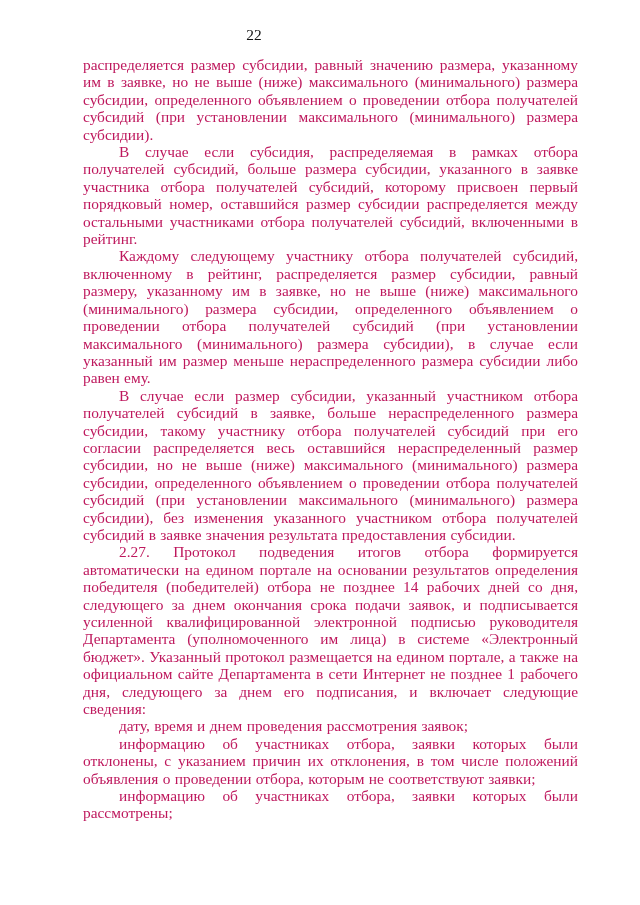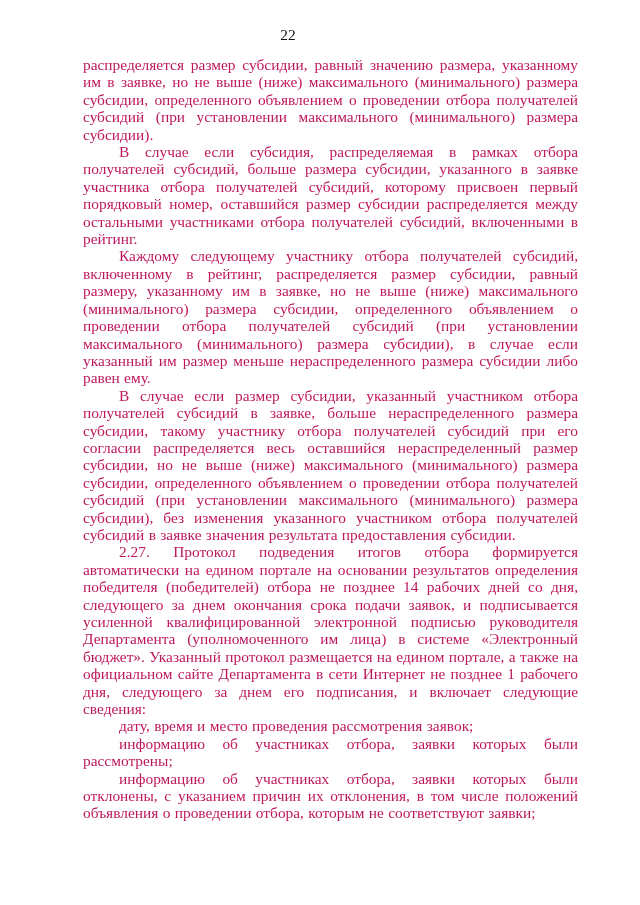--- a/index.html
+++ b/index.html
@@ -18,21 +18,20 @@
   }
   .page-number {
     position: absolute;
     top: 27px;
     left: 0;
     width: 508px;
     text-align: center;
     font-size: 15.4px;
     line-height: 16px;
     color: #111111;
-    margin-left: 34px;
   }
   .body-text {
     position: absolute;
     left: 83px;
     top: 56px;
     width: 495px;
     font-size: 15.4px;
     line-height: 17.4px;
     text-align: justify;
     color: #be185d;
@@ -52,17 +51,17 @@
 
 <div class="page">
   <div class="page-number">22</div>
 
   <div class="body-text">
     <p class="continuation">распределяется размер субсидии, равный значению размера, указанному им в заявке, но не выше (ниже) максимального (минимального) размера субсидии, определенного объявлением о проведении отбора получателей субсидий (при установлении максимального (минимального) размера субсидии).</p>
     <p>В случае если субсидия, распределяемая в рамках отбора получателей субсидий, больше размера субсидии, указанного в заявке участника отбора получателей субсидий, которому присвоен первый порядковый номер, оставшийся размер субсидии распределяется между остальными участниками отбора получателей субсидий, включенными в рейтинг.</p>
     <p>Каждому следующему участнику отбора получателей субсидий, включенному в рейтинг, распределяется размер субсидии, равный размеру, указанному им в заявке, но не выше (ниже) максимального (минимального) размера субсидии, определенного объявлением о проведении отбора получателей субсидий (при установлении максимального (минимального) размера субсидии), в случае если указанный им размер меньше нераспределенного размера субсидии либо равен ему.</p>
     <p>В случае если размер субсидии, указанный участником отбора получателей субсидий в заявке, больше нераспределенного размера субсидии, такому участнику отбора получателей субсидий при его согласии распределяется весь оставшийся нераспределенный размер субсидии, но не выше (ниже) максимального (минимального) размера субсидии, определенного объявлением о проведении отбора получателей субсидий (при установлении максимального (минимального) размера субсидии), без изменения указанного участником отбора получателей субсидий в заявке значения результата предоставления субсидии.</p>
     <p>2.27. Протокол подведения итогов отбора формируется автоматически на едином портале на основании результатов определения победителя (победителей) отбора не позднее 14 рабочих дней со дня, следующего за днем окончания срока подачи заявок, и подписывается усиленной квалифицированной электронной подписью руководителя Департамента (уполномоченного им лица) в системе «Электронный бюджет». Указанный протокол размещается на едином портале, а также на официальном сайте Департамента в сети Интернет не позднее 1 рабочего дня, следующего за днем его подписания, и включает следующие сведения:</p>
-    <p>дату, время и место проведения рассмотрения заявок;</p>
+    <p>дату, время и днем проведения рассмотрения заявок;</p>
+    <p>информацию об участниках отбора, заявки которых были отклонены, с указанием причин их отклонения, в том числе положений объявления о проведении отбора, которым не соответствуют заявки;</p>
     <p>информацию об участниках отбора, заявки которых были рассмотрены;</p>
-    <p>информацию об участниках отбора, заявки которых были отклонены, с указанием причин их отклонения, в том числе положений объявления о проведении отбора, которым не соответствуют заявки;</p>
   </div>
 </div>
 
 </body></html>

